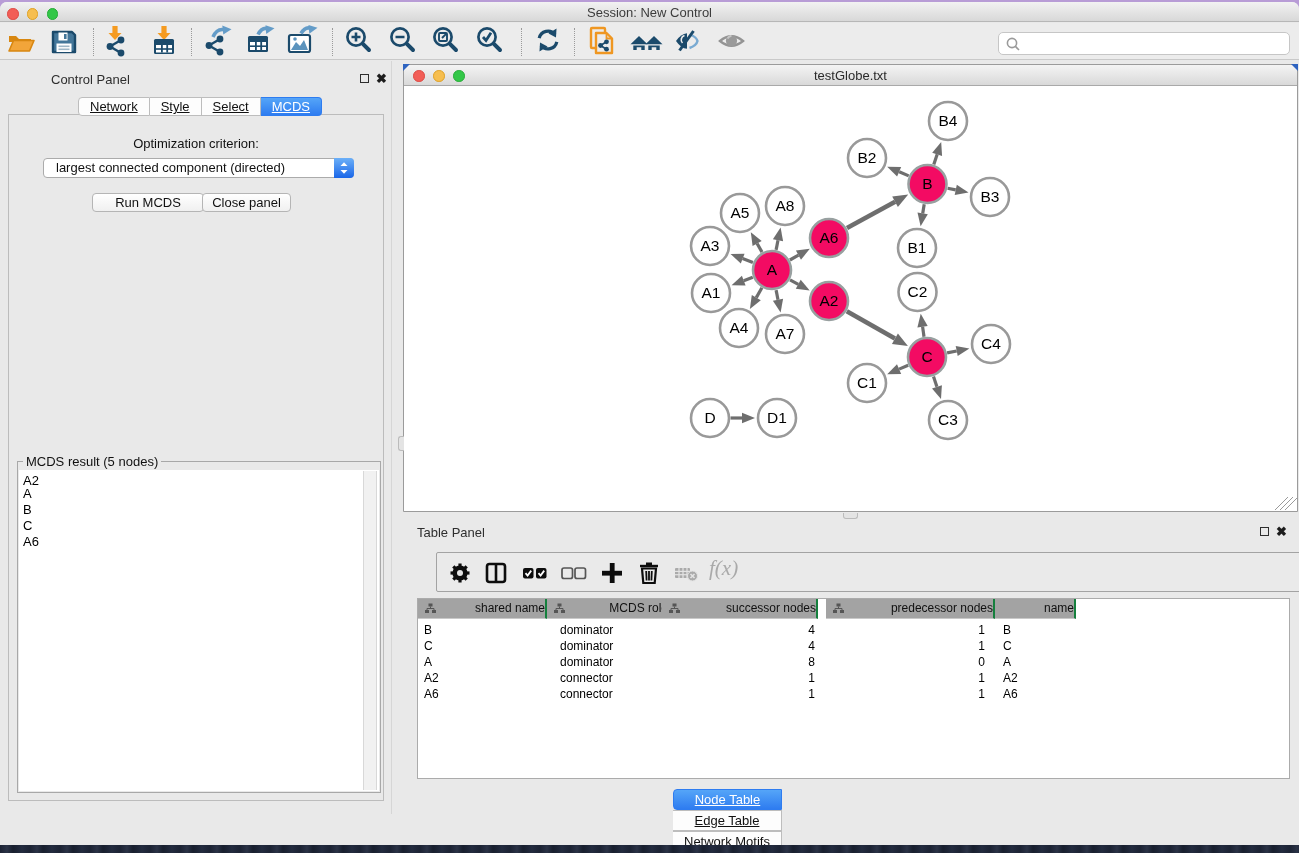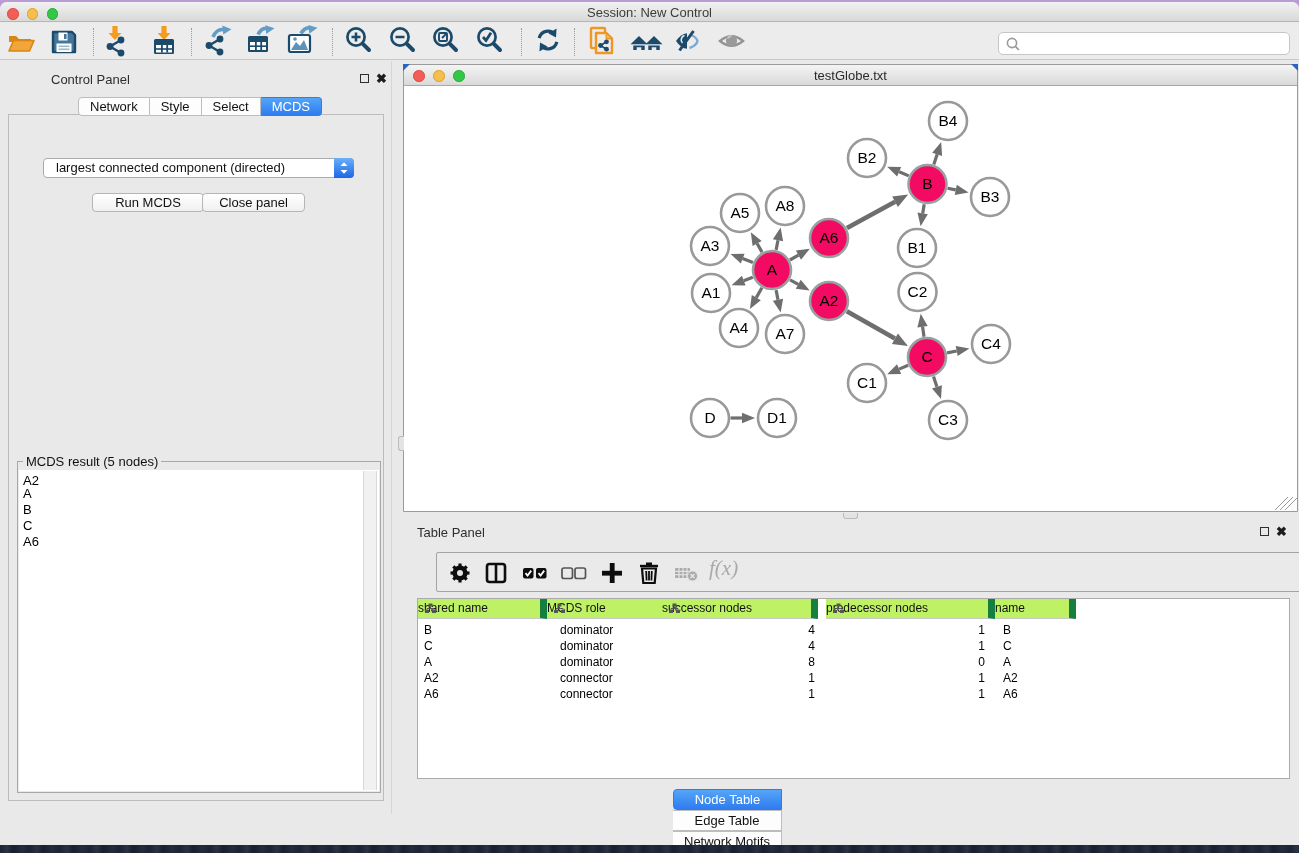--- a/index.html
+++ b/index.html
@@ -17,21 +17,21 @@
 #searchbox { position:absolute; left:998px; top:9px; width:292px; height:23px; background:#fff;
   border:1px solid #c6c6c6; border-radius:5px; }
 #content { position:absolute; left:0; top:59px; width:1299px; height:753px; background:#e9e9e9; }
 
 #cp-title { position:absolute; left:12px; top:11px; font-size:13px; color:#2e2e2e;margin-left:39px; }
 .panel-sq { position:absolute; width:9px; height:9px; border:1.6px solid #2e2e2e; background:transparent; }
 .panel-x { position:absolute; font-size:13px; font-weight:bold; color:#1c1c1c; }
 #cp-inner { position:absolute; left:8px; top:53px; width:376px; height:687px; border:1px solid #bcbcbc; }
 .tabs { position:absolute; display:flex; }
 .tab { height:19px; line-height:18px; font-size:13px; text-align:center; color:#111;
-  background:#fdfdfd; border:1px solid #bdbdbd; border-left:none; padding:0 11px; }
+  background:#fdfdfd; border:1px solid #bdbdbd; border-left:none; padding:0 11px;text-decoration:underline; }
 .tab.first { border-left:1px solid #bdbdbd; border-radius:4px 0 0 4px; }
 .tab.last { border-radius:0 4px 4px 0;text-align:right; }
 .tab.sel { background:linear-gradient(#55a5f8,#2e7cf0); color:#fff; border-color:#2e7cf0; }
 #cp-tabs { left:78px; top:36px; }
 #opt-label { position:absolute; left:8px; top:75px; width:376px; text-align:center; font-size:13px; color:#111; }
 #dropdown { position:absolute; left:43px; top:97px; width:311px; height:20px; background:#fff;
   border:1px solid #ababab; border-radius:4px; font-size:13px; line-height:18px; color:#111;
   padding-left:12px; }
 #dd-step { position:absolute; right:-1px; top:-1px; width:20px; height:20px; border-radius:0 4px 4px 0;
   background:linear-gradient(#6cb0f8,#1a66e8); }
@@ -48,22 +48,22 @@
 #net-titlebar { position:absolute; left:0; top:0; width:100%; height:21px;
   background:linear-gradient(#f4f4f4,#d9d9d9); border-bottom:1px solid #a9a9a9; border-radius:4px 4px 0 0; }
 #net-title { position:absolute; top:3px; width:100%; text-align:center; font-size:13px; color:#2a2a2a; }
 #netsvg { position:absolute; left:0; top:22px; }
 .corner-blue { position:absolute; width:0; height:0; top:-1px; }
 
 #tp-title { position:absolute; left:417px; top:464px; font-size:13px; color:#2e2e2e; }
 #tp-toolbar { position:absolute; left:436px; top:491px; width:881px; height:40px; background:#eaeaea;
   border:1px solid #a3a3a3; border-radius:2px; }
 #tp-table { position:absolute; left:417px; top:537px; width:873px; height:181px; background:#fff; border:1px solid #ababab; }
-.th { position:absolute; top:0; height:20px; background:#bef264; border-right:7px solid #15803d;
-  border-bottom:1px solid #c9c9c9; font-size:12px; color:#111; text-align:left; line-height:19px; }
+.th { position:absolute; top:0; height:20px; background:#a3a3a3; border-right:2px solid #15803d;
+  border-bottom:1px solid #c9c9c9; font-size:12px; color:#111; text-align:right; line-height:19px; }
 .td { position:absolute; font-size:12px; color:#000; height:16px; line-height:16px; }
 #tp-tabs { left:673px; top:728px;flex-direction:column; }
 
 #statusbar { position:absolute; left:0; top:812px; width:1299px; height:31px; background:#ececec; border-top:1px solid #c6c6c6; }
 #deskstrip { position:absolute; left:0; top:845px; width:1299px; height:8px;
   background:repeating-linear-gradient(90deg,#1c2334 0px,#2a3246 7px,#181f2e 13px,#232b3f 22px,#1c2334 30px); }
 #memo { position:absolute; right:13px; top:7px; width:70px; height:21px; background:#fdfdfd; border:1px solid #acacac;
   border-radius:4px; font-size:12px; color:#111; text-align:center; line-height:19px; }
 #listbtn { position:absolute; left:10px; top:8px; width:26px; height:21px; background:#f2f2f2; border:1px solid #ababab; }
 text { font-family:"Liberation Sans", sans-serif; }
@@ -205,28 +205,29 @@
     <div id="cp-title">Control Panel</div>
     <div class="panel-sq" style="left:360px;top:13px;"></div>
     <div class="panel-x" style="left:376px;top:10px;">✖</div>
     <div id="cp-inner"></div>
     <div class="tabs" id="cp-tabs">
       <div class="tab first">Network</div>
       <div class="tab">Style</div>
       <div class="tab">Select</div>
       <div class="tab sel last">MCDS</div>
     </div>
+    <div id="opt-label">Optimization criterion:</div>
     <div id="dropdown">largest connected component (directed)
       <div id="dd-step"><svg width="20" height="20">
         <path d="M6.5 8 L10 4.2 L13.5 8 Z" fill="#fff"></path>
         <path d="M6.5 12 L10 15.8 L13.5 12 Z" fill="#fff"></path>
       </svg></div>
     </div>
     <div class="btn" style="left:92px;top:132px;width:112px;">Run MCDS</div>
-    <div class="btn" style="left:202px;top:132px;width:103px;">Close panel</div>
+    <div class="btn" style="left:202px;top:132px;width:89px;">Close panel</div>
     <div id="fieldset">
       <div id="fs-legend">MCDS result (5 nodes)</div>
       <div id="fs-list">
         <div class="it" style="padding-top:3px;">A2</div>
           <div class="it">A</div>
           <div class="it">B</div>
           <div class="it">C</div>
           <div class="it">A6</div>
         <div id="fs-scroll"></div>
       </div>

